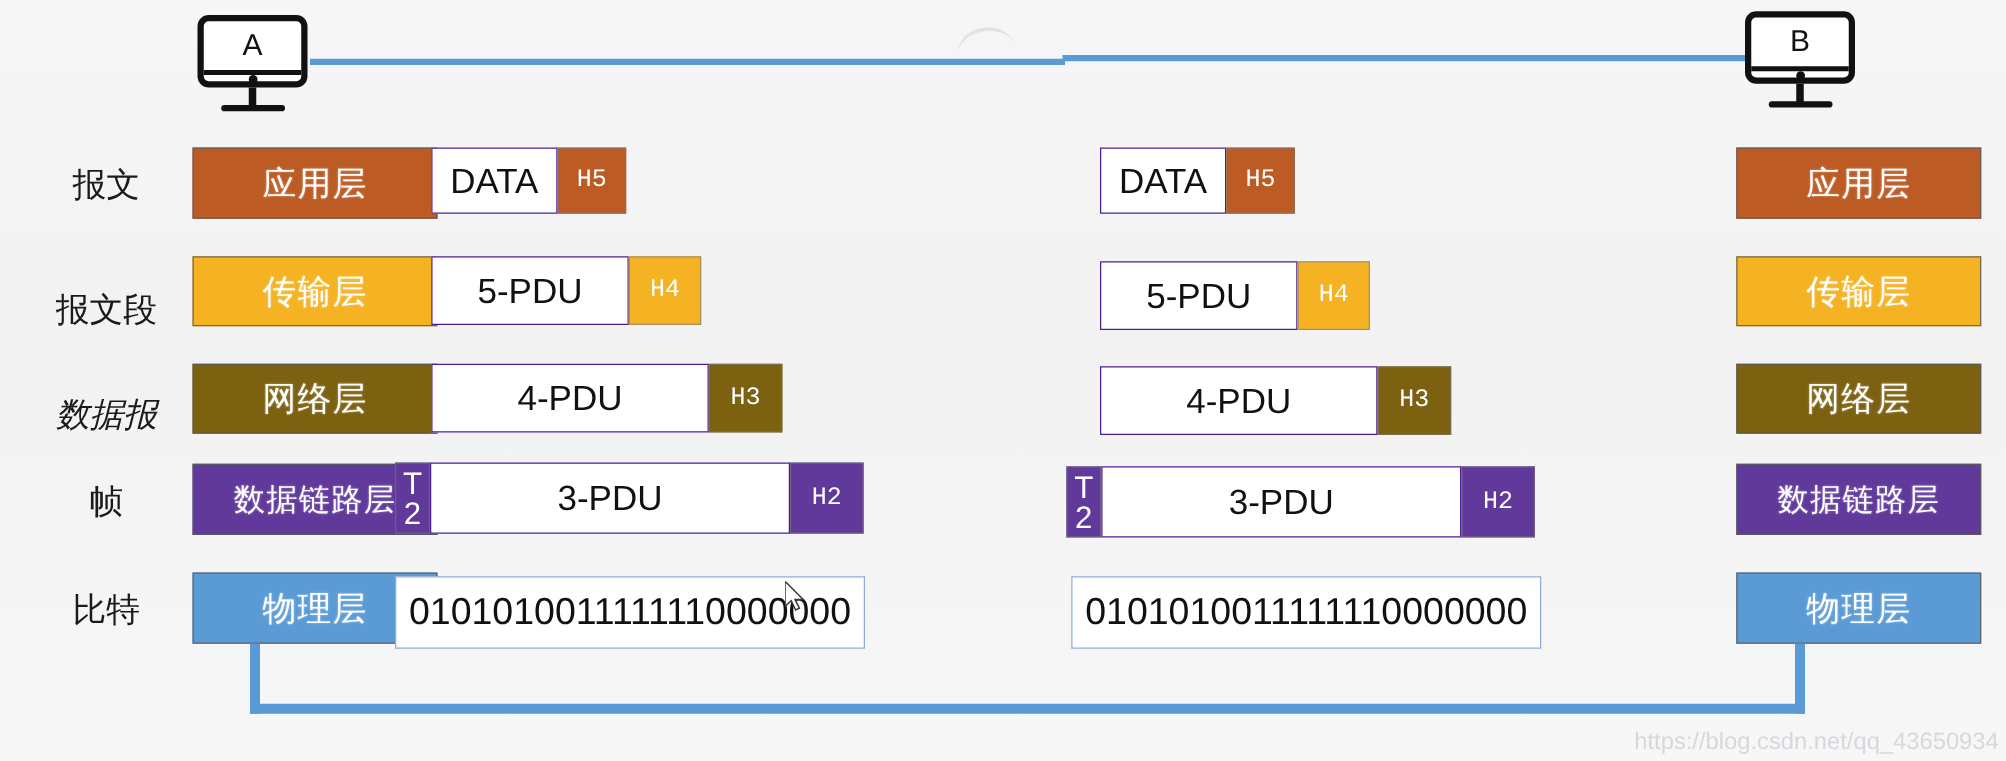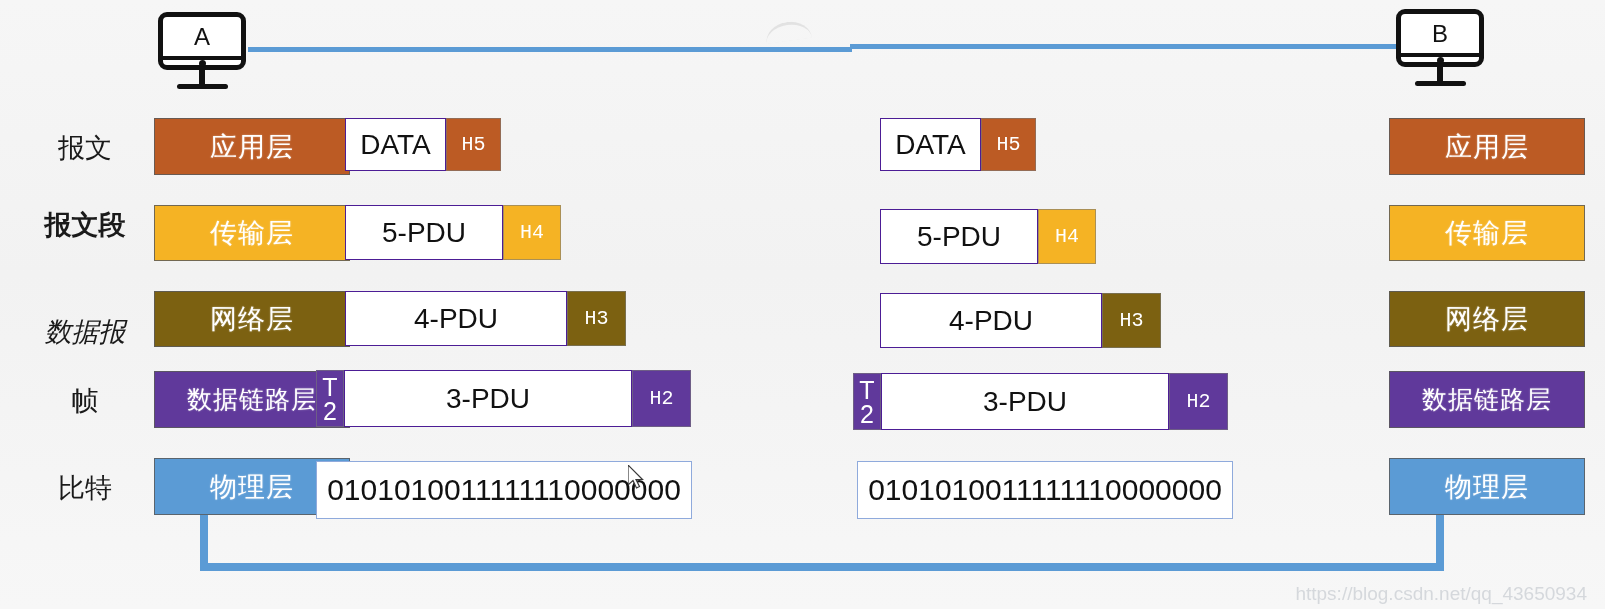--- a/index.html
+++ b/index.html
@@ -171,21 +171,21 @@
 
   
   .conn {
     position: absolute;
     background: #5B9BD5;
   }
 
   
   .watermark {
     position: absolute;
-    right: 18px;
+    right: 6px;
     bottom: 4px;
     font-size: 19px;
     color: #d5d8dc;
     font-family: "Liberation Sans", "DejaVu Sans", sans-serif;
     white-space: nowrap;
     user-select: none;
   }
 
   
   .cursor {
@@ -240,21 +240,21 @@
   <div class="pdu" style="left:345px; top:118px; width:156px; height:53px;">
     <div class="body">DATA</div>
     <div class="header" style="width:55px; background:#BC5B24;">H5</div>
   </div>
   <div class="pdu" style="left:880px; top:118px; width:156px; height:53px;">
     <div class="body">DATA</div>
     <div class="header" style="width:55px; background:#BC5B24;">H5</div>
   </div>
   <div class="layer-box" style="left:1345px; top:118px; width:196px; height:57px; background:#BC5B24;">应用层</div>
 
-  <div class="row-label" style="top:207px;font-weight:bold;">报文段</div>
+  <div class="row-label" style="top:230px;">报文段</div>
   <div class="layer-box" style="left:110px; top:205px; width:196px; height:56px; background:#F5B324;">传输层</div>
   <div class="pdu" style="left:345px; top:205px; width:216px; height:55px;">
     <div class="body">5-PDU</div>
     <div class="header" style="width:58px; background:#F5B324;">H4</div>
   </div>
   <div class="pdu" style="left:880px; top:209px; width:216px; height:55px;">
     <div class="body">5-PDU</div>
     <div class="header" style="width:58px; background:#F5B324;">H4</div>
   </div>
   <div class="layer-box" style="left:1345px; top:205px; width:196px; height:56px; background:#F5B324;">传输层</div>

